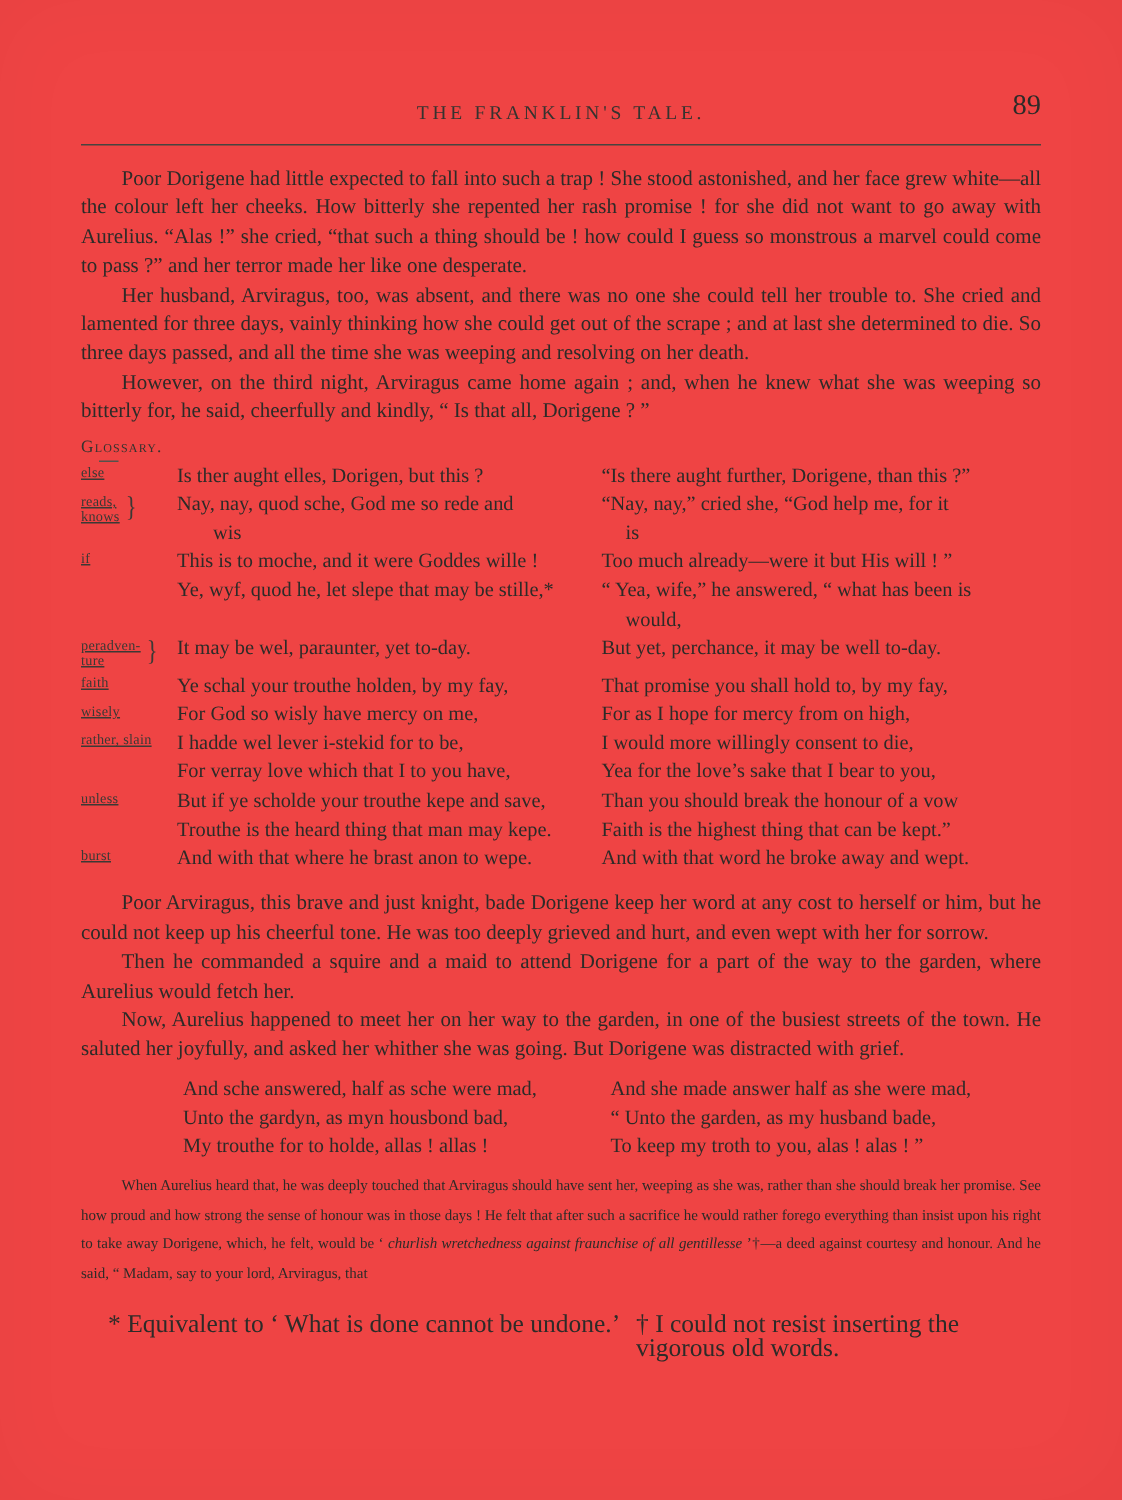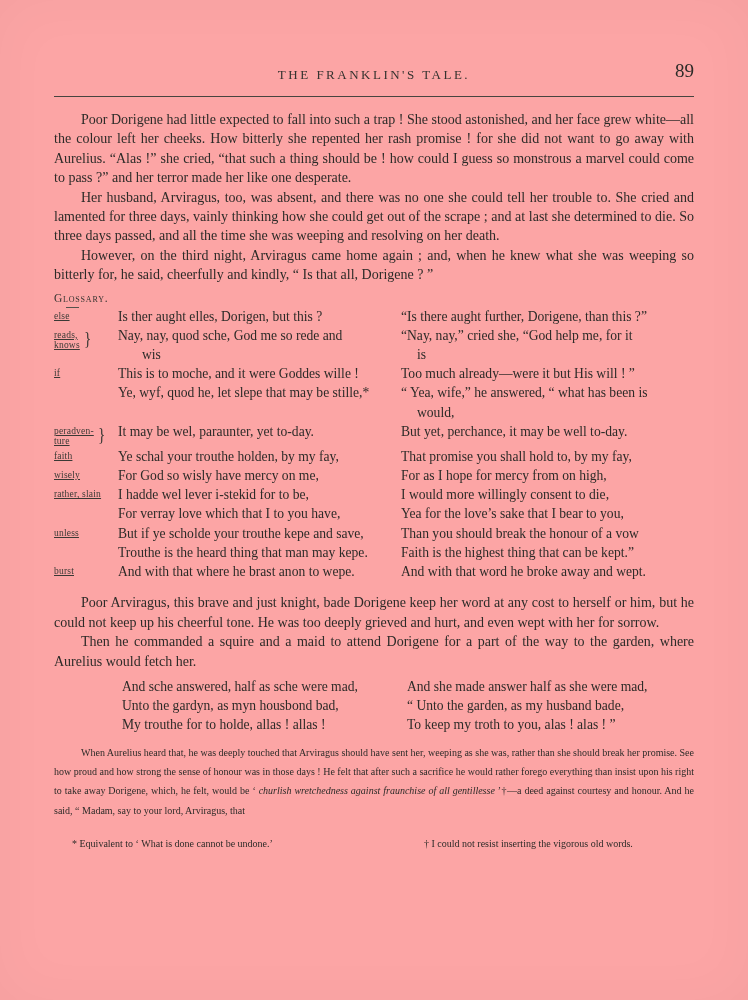--- a/index.html
+++ b/index.html
@@ -1,18 +1,18 @@
 <!DOCTYPE html>
 <html><head>
 <meta charset="utf-8">
 <style>
   html,body{margin:0;padding:0;background:#e9e9e6;}
   .page{
     position:relative;width:748px;height:1000px;margin:0 auto;
-    background:#fca5a5;
+    background:#ef4444;
     color:#2d2b28;
     font-family:"Liberation Serif", serif;
     overflow:hidden;
     box-shadow:inset 0 0 60px rgba(0,0,0,0.03);
   }
   .content{padding:0 54px;width:640px;}
 
   
   .running-head{position:relative;margin-top:60px;height:26px;}
   .running-title{
@@ -53,21 +53,21 @@
   .inner-verse .col-me{width:285px;}
   .inner-verse .col-en{flex:1;}
 
   
   p.closing-par{
     margin:7px 0 0 0;font-size:10px;line-height:19.4px;text-align:justify;text-indent:27px;
   }
   p.closing-par em{font-style:italic;}
 
   
-  .footnotes{display:flex;margin-top:16px;font-size:10px;line-height:16px;}
+  .footnotes{display:flex;margin-top:16px;font-size:17px;line-height:16px;}
   .footnote.left{width:370px;padding-left:18px;box-sizing:border-box;}
   .footnote.right{flex:1;}
 </style>
 </head>
 <body>
 
 <div class="page">
   <div class="content">
 
     <div class="running-head">
@@ -240,20 +240,21 @@
             <div class="verse-line">And with that where he brast anon to wepe.</div>
           </div>
           <div class="en-cell">
             <div class="verse-line">And with that word he  broke  away and wept.</div>
           </div>
         </div>
       </div>
 
     <p class="body-par">Poor Arviragus, this brave and just knight, bade Dorigene keep her word at any cost to herself or him, but he could not keep up his cheerful tone.  He was too deeply grieved and hurt, and even wept with her for sorrow.</p>
     <p class="body-par">Then he commanded a squire and a maid to attend Dorigene for a part of the way to the garden, where Aurelius would fetch her.</p>
+    <p class="body-par">Now, Aurelius happened to meet her on her way to the garden, in one of the busiest streets of the town.  He saluted her joyfully, and asked her whither she was going.  But Dorigene was distracted with grief.</p>
 
     <div class="inner-verse">
       <div class="col-me">
         <div class="verse-line">And sche answered, half as sche were mad,</div>
         <div class="verse-line">Unto the gardyn, as myn housbond bad,</div>
         <div class="verse-line">My trouthe for to holde, allas !  allas !</div>
       </div>
       <div class="col-en">
         <div class="verse-line">And she made answer half as she were mad,</div>
         <div class="verse-line">“ Unto the garden, as my husband bade,</div>

